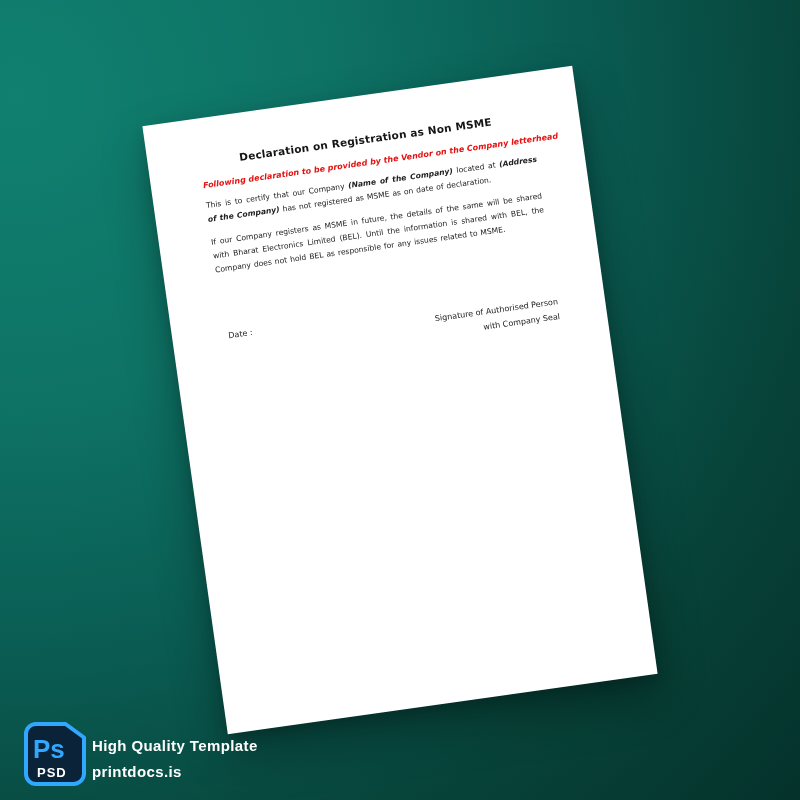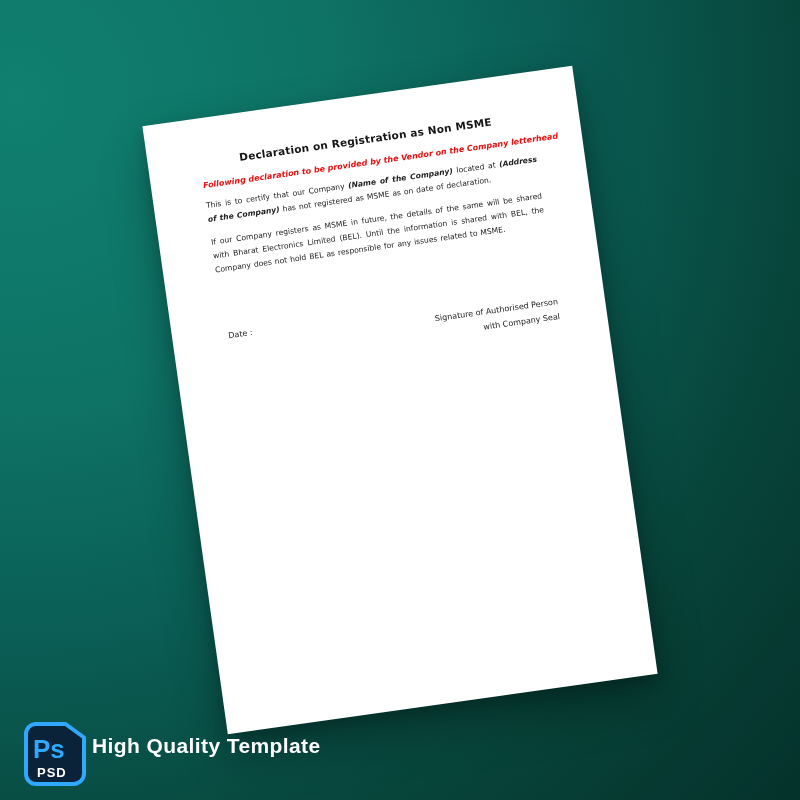--- a/index.html
+++ b/index.html
@@ -74,21 +74,21 @@
     position: absolute;
     left: 23px; top: 721px;
   }
   .psd-badge { position: absolute; left: 0; top: 0; width: 64px; height: 66px; }
   .brand-text {
     position: absolute;
     left: 69px; top: 12px;
     color: #ffffff;
     font-family: "Liberation Sans", sans-serif;
     font-weight: bold;
-    font-size: 21px;
+    font-size: 15px;
     line-height: 26px;
     letter-spacing: 0.4px;
     white-space: nowrap;
   }
 </style>
 </head>
 <body>
 
 <div class="paper">
   <div class="paper-inner">
@@ -114,15 +114,16 @@
 <div class="branding">
 
   <svg class="psd-badge" width="64" height="66" viewBox="0 0 64 66" xmlns="http://www.w3.org/2000/svg">
     <path d="M13 3 H42.5 L61 16.5 V52.5 A10.5 10.5 0 0 1 50.5 63 H13 A10 10 0 0 1 3 53 V13 A10 10 0 0 1 13 3 Z" fill="#0a2338" stroke="#31a8ff" stroke-width="4" stroke-linejoin="round"></path>
     <text x="10" y="37" font-family="Liberation Sans, sans-serif" font-weight="bold" font-size="26" fill="#31a8ff">Ps</text>
     <text x="14" y="56" font-family="Liberation Sans, sans-serif" font-weight="bold" font-size="13" letter-spacing="1" fill="#ffffff">PSD</text>
   </svg>
 
   <div class="brand-text">
     <div>High Quality Template</div>
+    <div>printdocs.is</div>
   </div>
 
 </div>
 
 </body></html>

